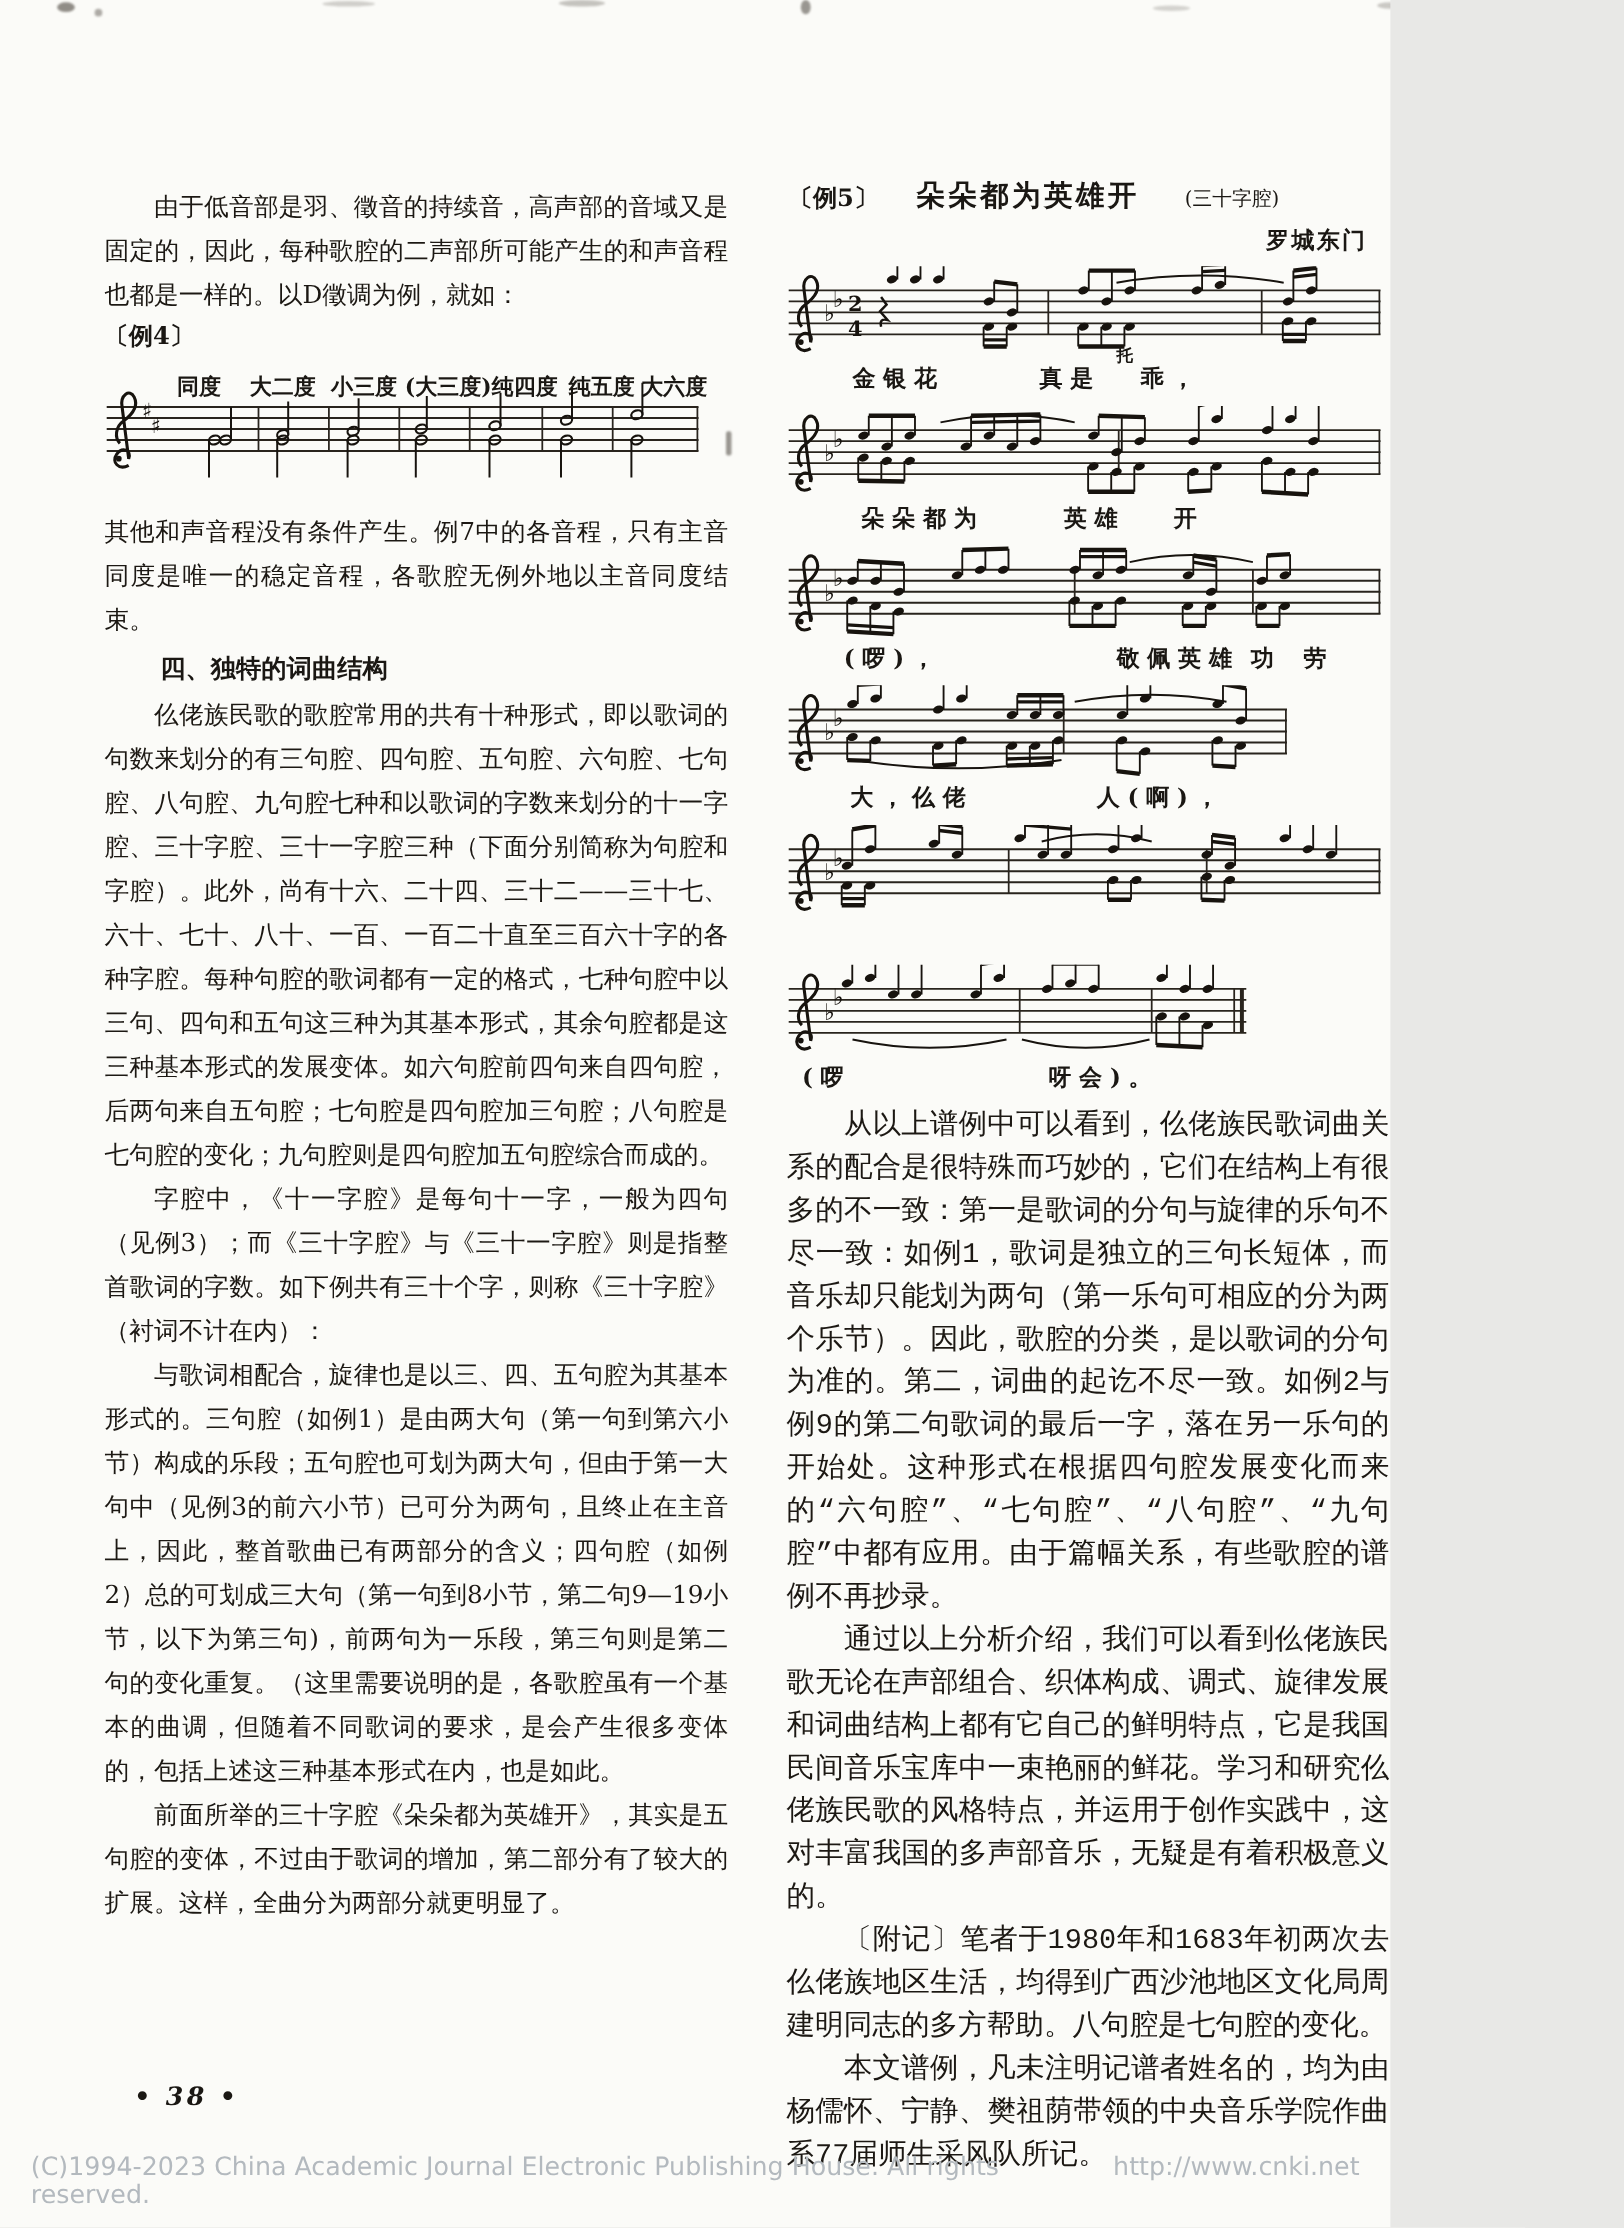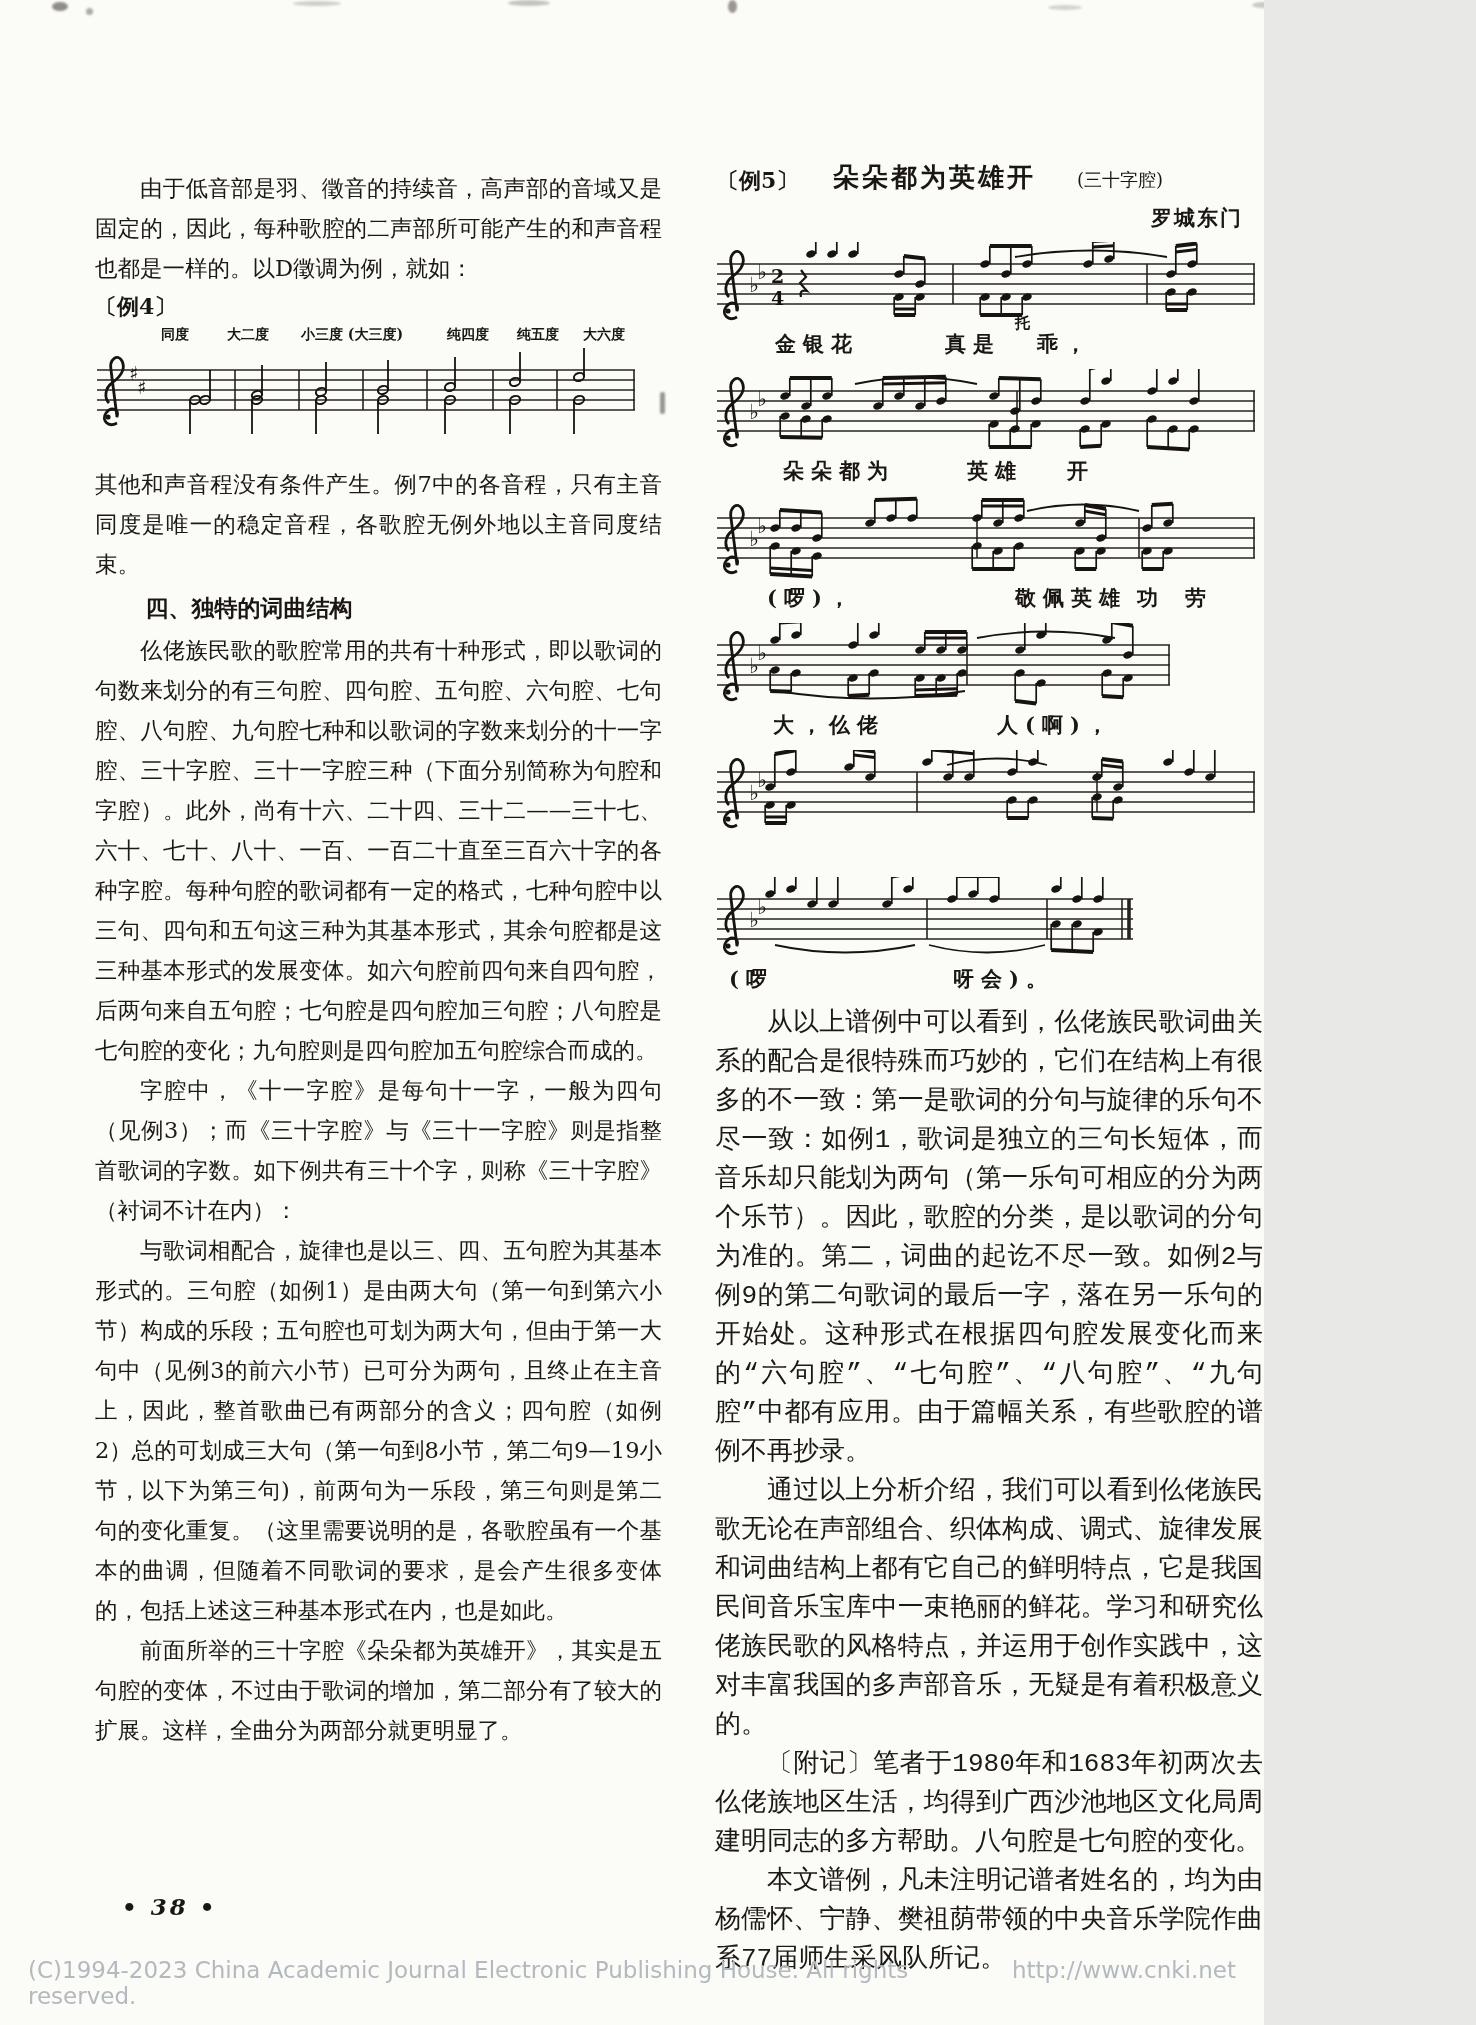--- a/index.html
+++ b/index.html
@@ -7,21 +7,21 @@
         font-family:"DejaVu Serif","Liberation Serif",serif;color:#1a1713;}
   .col{position:absolute;}
   .col.left{left:95px;top:168px;width:567px;}
   .col.right{left:715px;top:158px;width:548px;}
   p.body{margin:0;font-size:22.5px;line-height:40px;text-align:justify;color:#1c1813;}
   .col.right p.body{font-size:26px;line-height:39px;font-family:Liberation Mono, monospace;}
   .ind{text-indent:2em;}
   h3.heading{margin:4px 0 2px 0;font-size:23px;font-weight:bold;text-indent:2.2em;line-height:40px;}
   .exlabel{font-size:22px;font-weight:bold;line-height:36px;}
   .ex4{position:relative;height:130px;margin:2px 0 8px 0;}
-  .intlabels span{position:absolute;top:0;font-size:14px;font-weight:bold;white-space:nowrap;}
+  .intlabels span{position:absolute;top:12px;font-size:20px;font-weight:bold;white-space:nowrap;}
   .ex4 svg{position:absolute;left:0;top:22px;}
   .ex5head{position:relative;height:84px;}
   .ex5head .exlabel{position:absolute;left:2px;top:4px;}
   .extitle{position:absolute;left:118px;top:2px;font-size:26px;font-weight:bold;letter-spacing:3px;}
   .exsub{position:absolute;left:322px;top:10px;font-size:18px;font-weight:normal;margin-left:40px;}
   .excredit{position:absolute;left:436px;top:46px;font-size:21px;font-weight:bold;letter-spacing:2px;}
   .staffblock{position:relative;height:127px;}
   .staffblock svg{position:absolute;left:0;top:0;}
   .lyrics{position:absolute;left:0;top:88px;width:100%;height:36px;font-size:21px;font-weight:bold;}
   .lyrics span{position:absolute;top:0;white-space:nowrap;letter-spacing:7px;}

